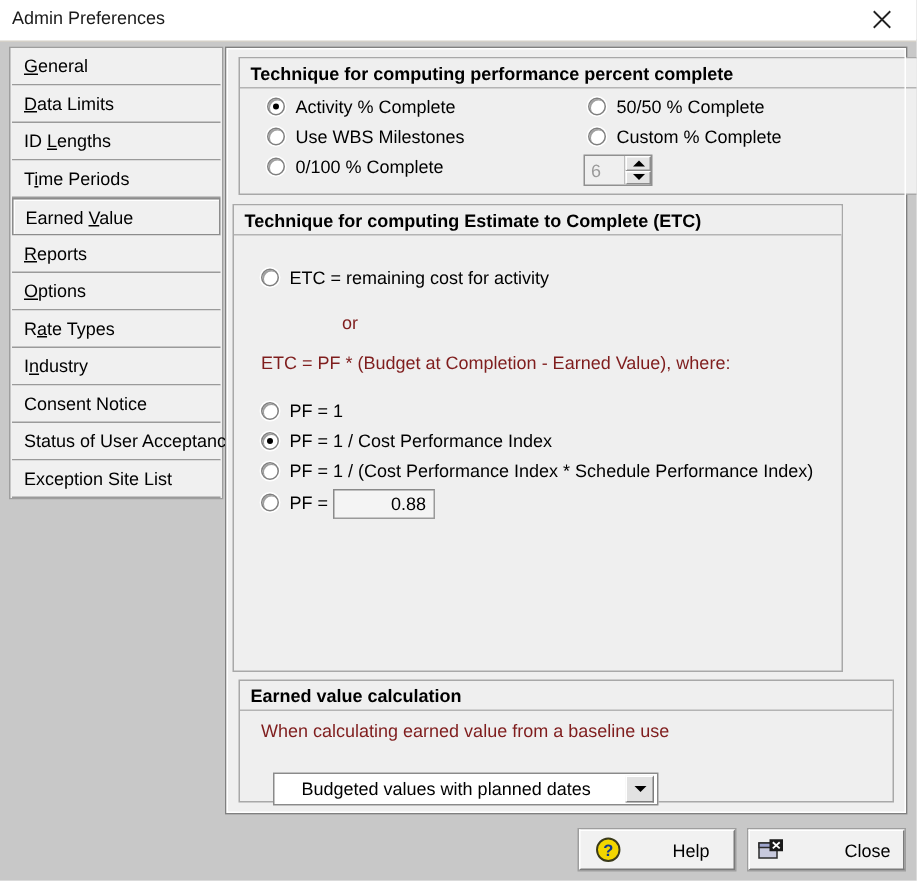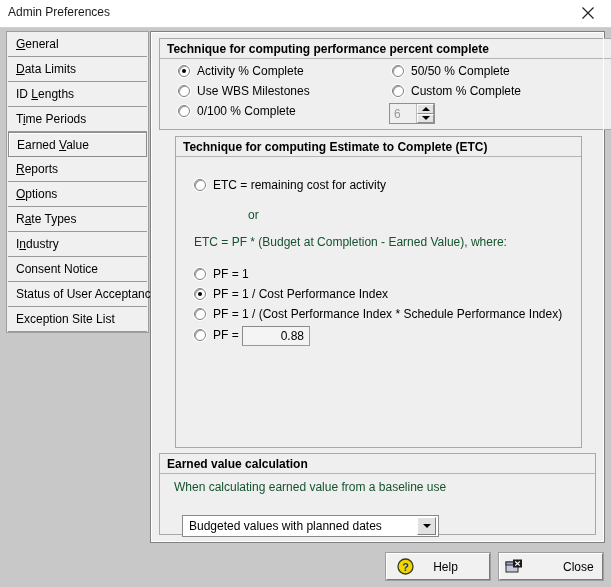--- a/index.html
+++ b/index.html
@@ -86,21 +86,21 @@
     font-weight:bold;
     font-size:12px;
     color:#000;
     border-bottom:1px solid #b4b4b4;
     background:#efefef;
     box-sizing:border-box;
   }
   .group-body{position:absolute;left:0;top:21px;right:0;bottom:0;}
 
   #grp-technique{left:8px;top:6px;width:528px;height:92px;}
-  #grp-etc{left:24px;top:104px;width:407px;height:312px;}
+  #grp-etc{left:4px;top:104px;width:407px;height:312px;}
   #grp-evc{left:8px;top:421px;width:437px;height:82px;}
 
   
   .radio-row{
     position:absolute;
     display:flex;align-items:center;
     cursor:default;
     white-space:nowrap;
     font-size:12px;
   }
@@ -144,21 +144,21 @@
     background:#e4e4e4;
     border:1px solid #ffffff;
     border-right-color:#8d8d8d;border-bottom-color:#8d8d8d;
     box-sizing:border-box;
     cursor:default;
   }
   .tri-up{width:0;height:0;border-left:4px solid transparent;border-right:4px solid transparent;border-bottom:4px solid #000;}
   .tri-dn{width:0;height:0;border-left:4px solid transparent;border-right:4px solid transparent;border-top:4px solid #000;}
 
   
-  .plain{position:absolute;font-size:12px;color:#14532d;white-space:nowrap;}
+  .plain{position:absolute;font-size:12px;color:#7f1d1d;white-space:nowrap;}
 
   
   .pf-input{
     position:absolute;
     width:68px;height:20px;
     background:#f4f4f4;
     border:1px solid #9a9a9a;
     border-top-color:#8a8a8a;border-left-color:#8a8a8a;
     box-sizing:border-box;
     display:flex;align-items:center;justify-content:flex-end;
@@ -169,21 +169,21 @@
   
   .combo{
     position:absolute;
     width:257px;height:22px;
     background:#ffffff;
     border:1px solid #8a8a8a;
     box-sizing:border-box;
     display:flex;align-items:center;
     cursor:default;
   }
-  .combo .combo-text{flex:1;padding-left:6px;font-size:12px;color:#000;white-space:nowrap;}
+  .combo .combo-text{flex:1;padding-left:18px;font-size:12px;color:#000;white-space:nowrap;}
   .combo .combo-btn{
     width:19px;height:18px;margin-right:2px;
     background:#e2e2e2;
     border:1px solid #ffffff;
     border-right-color:#7d7d7d;border-bottom-color:#7d7d7d;
     box-sizing:border-box;
     display:flex;align-items:center;justify-content:center;
   }
 
   
@@ -193,21 +193,21 @@
     background:#f1f1f1;
     border:1px solid #ffffff;
     border-right-color:#7a7a7a;border-bottom-color:#7a7a7a;
     box-shadow:0 0 0 1px #9e9e9e;
     box-sizing:border-box;
     display:flex;align-items:center;
     cursor:default;
     font-size:12px;
   }
   .btn .btn-icon{width:26px;display:flex;align-items:center;justify-content:center;margin-left:5px;}
-  .btn .btn-label{flex:1;text-align:center;padding-right:16px;}
+  .btn .btn-label{flex:1;text-align:right;padding-right:16px;}
   #btn-help{left:386px;top:553px;width:104px;}
   #btn-close{left:499px;top:553px;width:104px;gap:40px;}
 </style>
 </head>
 <body>
 
 <div class="titlebar">
   <div class="title">Admin Preferences</div>
   <div class="win-close">
     <span>

